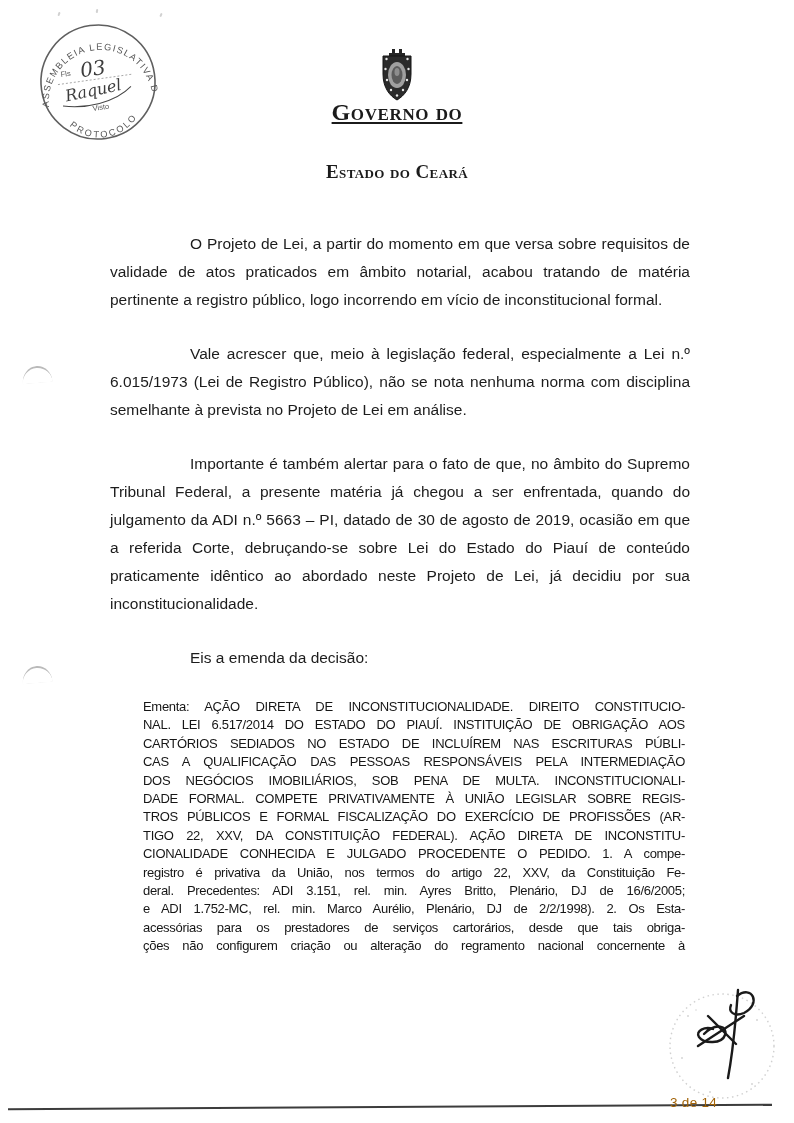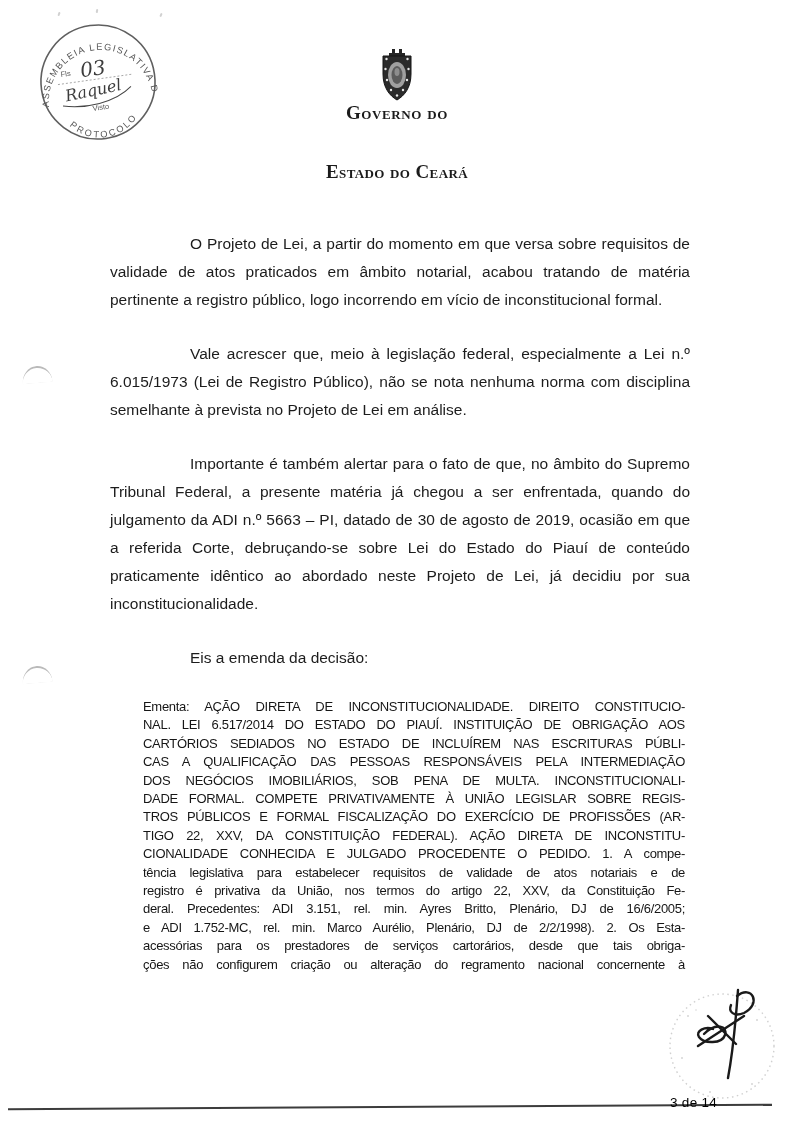--- a/index.html
+++ b/index.html
@@ -29,21 +29,21 @@
   .emblem{position:absolute;left:377px;top:47px;width:40px;height:56px;}
   .letterhead{
     position:absolute;left:277px;top:103px;width:240px;
     text-align:center;
     font-family:"Liberation Serif",serif;
     font-variant:small-caps;
     font-weight:600;
     color:#1b1b1b;
     line-height:19px;
   }
-  .letterhead .l1{font-size:19px;letter-spacing:.6px;}
+  .letterhead .l1{font-size:24px;letter-spacing:.6px;text-decoration:underline;}
   .letterhead .l2{font-size:19px;letter-spacing:.4px;margin-top:40px;}
 
   
   .arc-mark{
     position:absolute;width:30px;height:15px;
     border-top:2px solid #777;
     border-radius:50% 50% 0 0 / 100% 100% 0 0;
     opacity:.5;transform:rotate(-5deg);
   }
   .arc-mark.a1{left:22px;top:366px;}
@@ -74,21 +74,21 @@
   .rubric{position:absolute;left:652px;top:980px;width:138px;height:128px;}
 
   
   .footer-rule{
     position:absolute;left:8px;top:1106px;width:764px;
     border-top:2.2px solid #3c3c3c;
     transform:rotate(-0.35deg);
   }
   .page-indicator{
     position:absolute;left:670px;top:1095px;
-    font-size:13.5px;color:#000000;letter-spacing:.3px;
+    font-size:13.5px;color:#a16207;letter-spacing:.3px;
   }
 </style>
 </head>
 <body>
 
 <div id="page">
 
   <div class="speck s1"></div>
   <div class="speck s2"></div>
   <div class="speck s3"></div>
@@ -152,21 +152,20 @@
     <div class="quote">
         <div class="qline">Ementa: AÇÃO DIRETA DE INCONSTITUCIONALIDADE. DIREITO CONSTITUCIO-</div>
         <div class="qline">NAL. LEI 6.517/2014 DO ESTADO DO PIAUÍ. INSTITUIÇÃO DE OBRIGAÇÃO AOS</div>
         <div class="qline">CARTÓRIOS SEDIADOS NO ESTADO DE INCLUÍREM NAS ESCRITURAS PÚBLI-</div>
         <div class="qline">CAS A QUALIFICAÇÃO DAS PESSOAS RESPONSÁVEIS PELA INTERMEDIAÇÃO</div>
         <div class="qline">DOS NEGÓCIOS IMOBILIÁRIOS, SOB PENA DE MULTA. INCONSTITUCIONALI-</div>
         <div class="qline">DADE FORMAL. COMPETE PRIVATIVAMENTE À UNIÃO LEGISLAR SOBRE REGIS-</div>
         <div class="qline">TROS PÚBLICOS E FORMAL FISCALIZAÇÃO DO EXERCÍCIO DE PROFISSÕES (AR-</div>
         <div class="qline">TIGO 22, XXV, DA CONSTITUIÇÃO FEDERAL). AÇÃO DIRETA DE INCONSTITU-</div>
         <div class="qline">CIONALIDADE CONHECIDA E JULGADO PROCEDENTE O PEDIDO. 1. A compe-</div>
-        <div class="qline">tência legislativa para estabelecer requisitos de validade de atos notariais e de</div>
         <div class="qline">registro é privativa da União, nos termos do artigo 22, XXV, da Constituição Fe-</div>
         <div class="qline">deral. Precedentes: ADI 3.151, rel. min. Ayres Britto, Plenário, DJ de 16/6/2005;</div>
         <div class="qline">e ADI 1.752-MC, rel. min. Marco Aurélio, Plenário, DJ de 2/2/1998). 2. Os Esta-</div>
         <div class="qline">acessórias para os prestadores de serviços cartorários, desde que tais obriga-</div>
         <div class="qline">ções não configurem criação ou alteração do regramento nacional concernente à</div>
       </div>
   </div>
 
   <div class="rubric">
     <svg viewBox="0 0 138 128" width="138" height="128">

